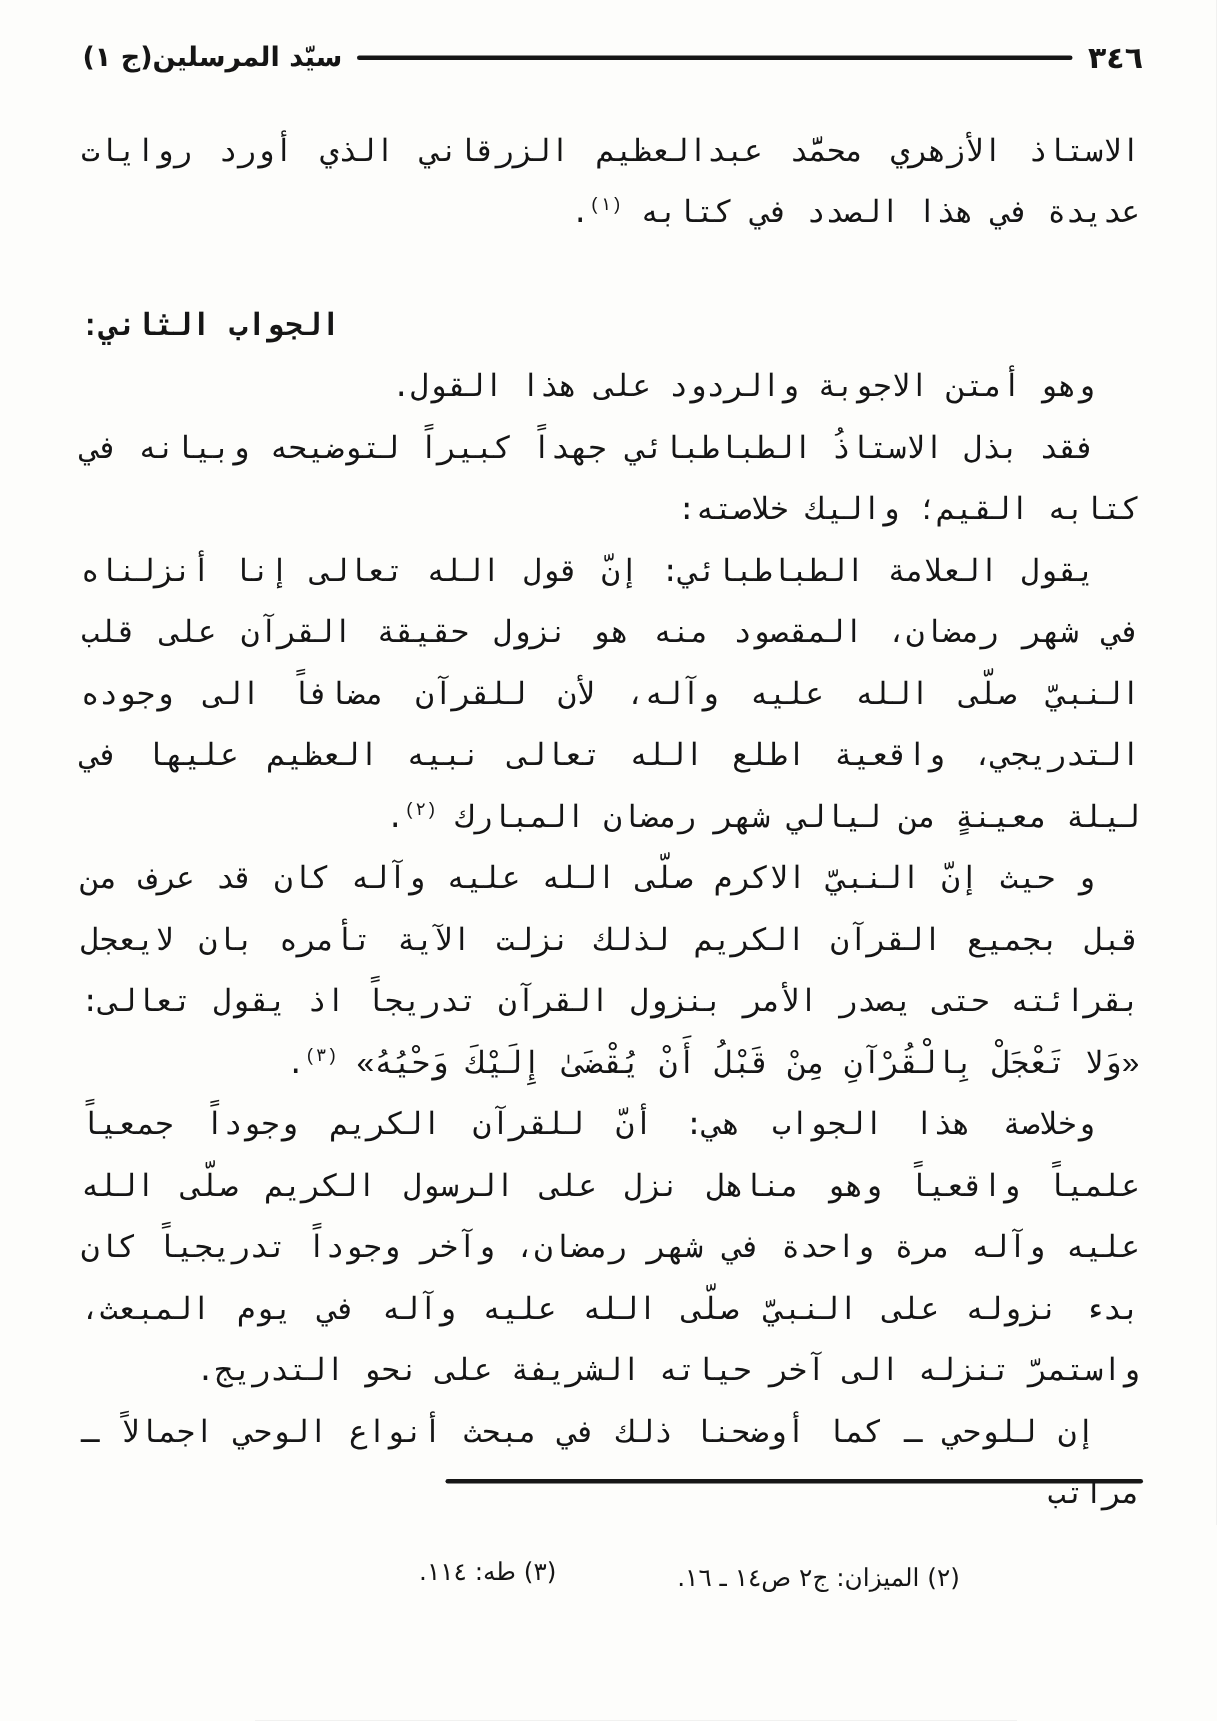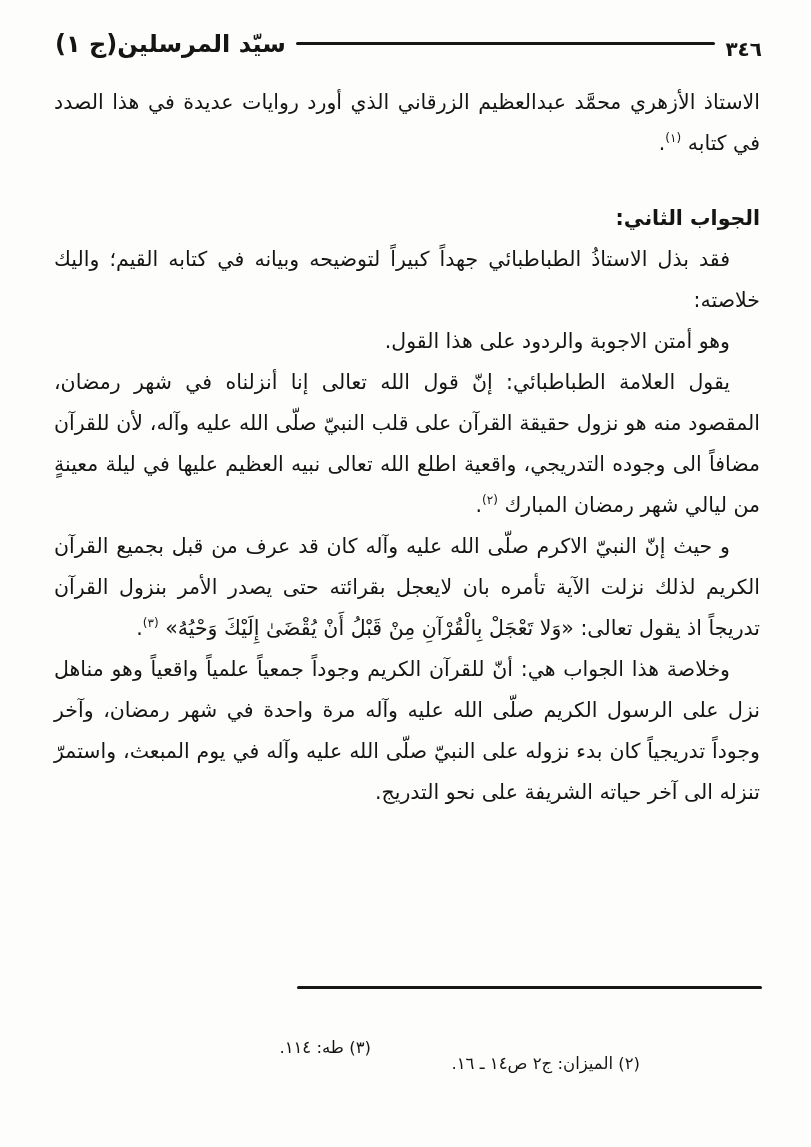--- a/index.html
+++ b/index.html
@@ -13,71 +13,72 @@
     font-family:"DejaVu Sans",sans-serif;
     overflow:hidden;
     box-sizing:border-box;
   }
   
   .page-header{
     position:absolute;top:26px;right:49px;left:55px;
     display:flex;align-items:center;direction:rtl;
     font-weight:bold;
   }
-  .page-number{font-size:20px;letter-spacing:1px;white-space:nowrap;margin-top:11px;}
+  .page-number{font-size:20px;letter-spacing:1px;white-space:nowrap;}
   .header-rule{flex:1;height:3px;background:#161616;margin:0 10px;border-radius:2px;}
-  .book-title{font-size:24px;white-space:nowrap;}
+  .book-title{font-size:18px;white-space:nowrap;}
   
   .content{
     position:absolute;top:82px;right:51px;width:706px;
     font-size:20.5px;line-height:41px;
     text-align:justify;
   }
-  .content p{margin:0;}
+  .content p{margin:0;font-family:Liberation Mono, monospace;}
   .para-indent{text-indent:30px;}
-  .section-heading{font-weight:bold;text-align:right;}
+  .section-heading{font-weight:bold;text-align:left;}
   .heading-2{margin-top:34px !important;}
   .heading-3{margin-top:26px !important;}
   sup.fn-marker{font-size:12px;line-height:0;vertical-align:8px;letter-spacing:1px;}
   
   .footnotes{position:absolute;top:982px;right:49px;left:40px;height:130px;font-size:16.5px;}
   .fn-rule{position:absolute;top:4px;right:0;width:465px;height:3px;background:#161616;border-radius:2px;}
   .fn{position:absolute;white-space:nowrap;}
   .fn-1{top:16px;right:20px;}
-  .fn-2{top:72px;right:122px;}
+  .fn-2{top:60px;right:122px;}
   .fn-3{top:56px;right:391px;}
 </style>
 </head>
 <body>
 
 <div class="page">
 
   <div class="page-header">
     <span class="page-number">٣٤٦</span>
     <span class="header-rule"></span>
     <span class="book-title">سيّد المرسلين(ج ١)</span>
   </div>
 
   <div class="content">
 
     <p><span>الاستاذ الأزهري محمَّد عبدالعظيم الزرقاني الذي أورد روايات عديدة في هذا الصدد في كتابه</span> <sup class="fn-marker">(١)</sup><span>.</span></p>
 
     <p class="section-heading heading-2">الجواب الثاني:</p>
 
+    <p class="para-indent">وهو أمتن الاجوبة والردود على هذا القول.</p>
+
     <p class="para-indent">فقد بذل الاستاذُ الطباطبائي جهداً كبيراً لتوضيحه وبيانه في كتابه القيم؛ واليك خلاصته:</p>
-
-    <p class="para-indent">وهو أمتن الاجوبة والردود على هذا القول.</p>
 
     <p class="para-indent"><span>يقول العلامة الطباطبائي: إنّ قول الله تعالى إنا أنزلناه في شهر رمضان، المقصود منه هو نزول حقيقة القرآن على قلب النبيّ صلّى الله عليه وآله، لأن للقرآن مضافاً الى وجوده التدريجي، واقعية اطلع الله تعالى نبيه العظيم عليها في ليلة معينةٍ من ليالي شهر رمضان المبارك</span> <sup class="fn-marker">(٢)</sup><span>.</span></p>
 
     <p class="para-indent"><span>و حيث إنّ النبيّ الاكرم صلّى الله عليه وآله كان قد عرف من قبل بجميع القرآن الكريم لذلك نزلت الآية تأمره بان لايعجل بقرائته حتى يصدر الأمر بنزول القرآن تدريجاً اذ يقول تعالى: «وَلا تَعْجَلْ بِالْقُرْآنِ مِنْ قَبْلُ أَنْ يُقْضَىٰ إِلَيْكَ وَحْيُهُ»</span> <sup class="fn-marker">(٣)</sup><span>.</span></p>
 
     <p class="para-indent">وخلاصة هذا الجواب هي: أنّ للقرآن الكريم وجوداً جمعياً علمياً واقعياً وهو مناهل نزل على الرسول الكريم صلّى الله عليه وآله مرة واحدة في شهر رمضان، وآخر وجوداً تدريجياً كان بدء نزوله على النبيّ صلّى الله عليه وآله في يوم المبعث، واستمرّ تنزله الى آخر حياته الشريفة على نحو التدريج.</p>
 
 
+    <p class="para-indent">إن للوحي ـ كما أوضحنا ذلك في مبحث أنواع الوحي اجمالاً ـ مراتب</p>
 
   </div>
 
   <div class="footnotes">
     <div class="fn-rule"></div>
     <div class="fn fn-2">(٢) الميزان: ج٢ ص١٤ ـ ١٦.</div>
     <div class="fn fn-3">(٣) طه: ١١٤.</div>
   </div>
 
 </div>

